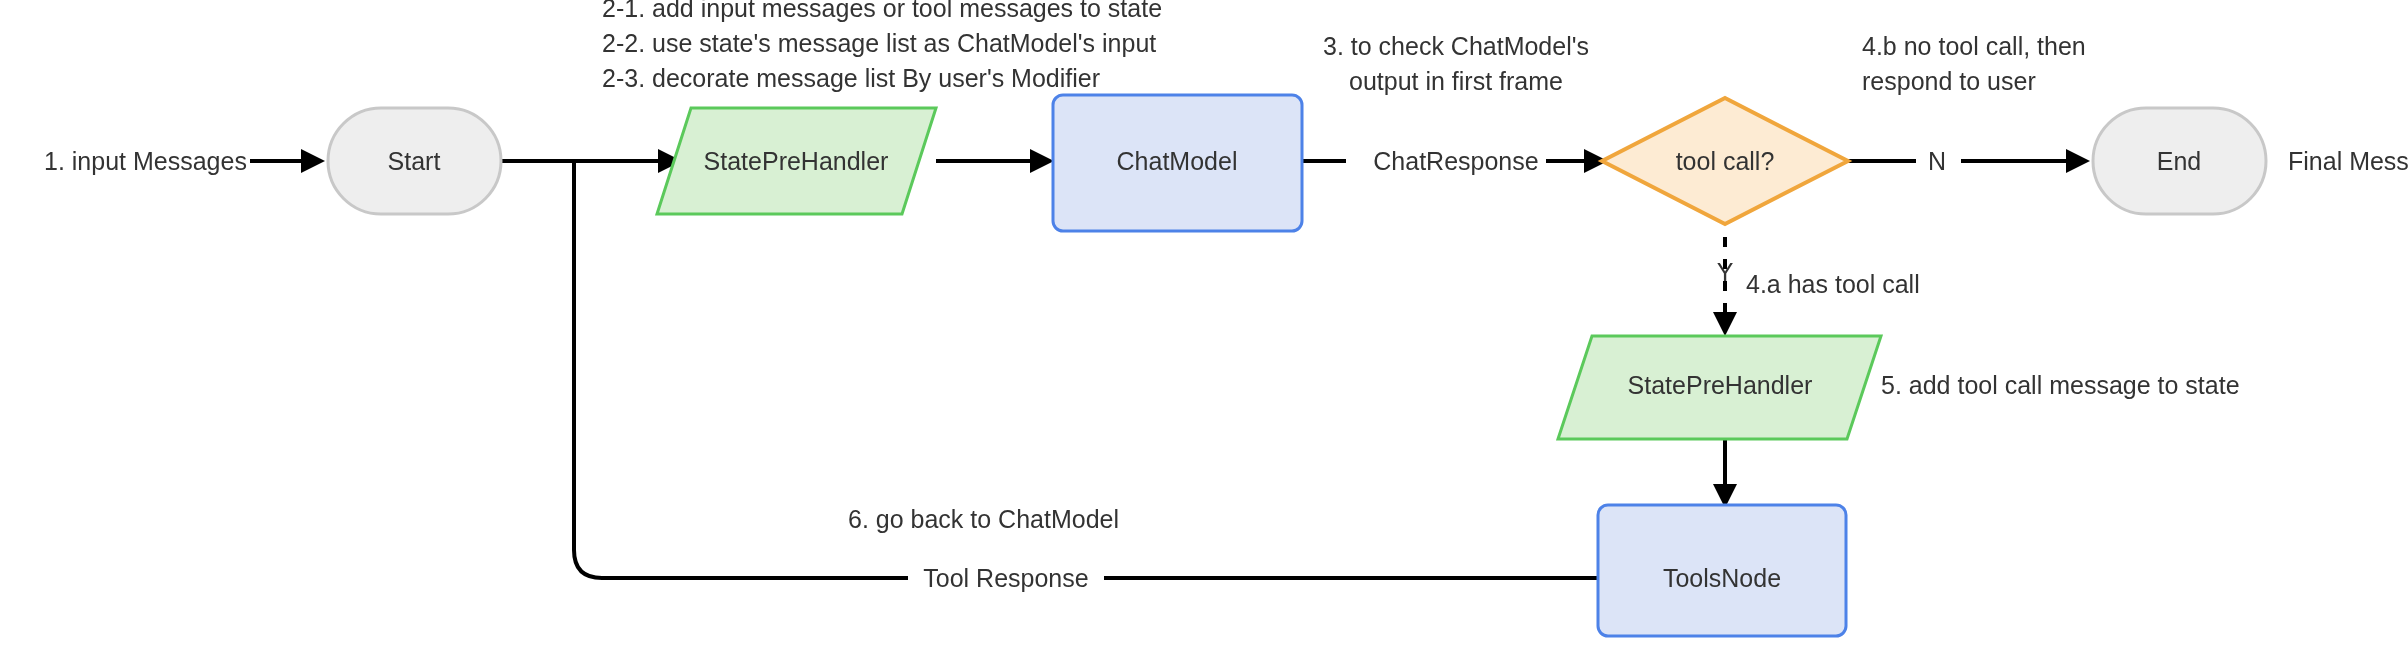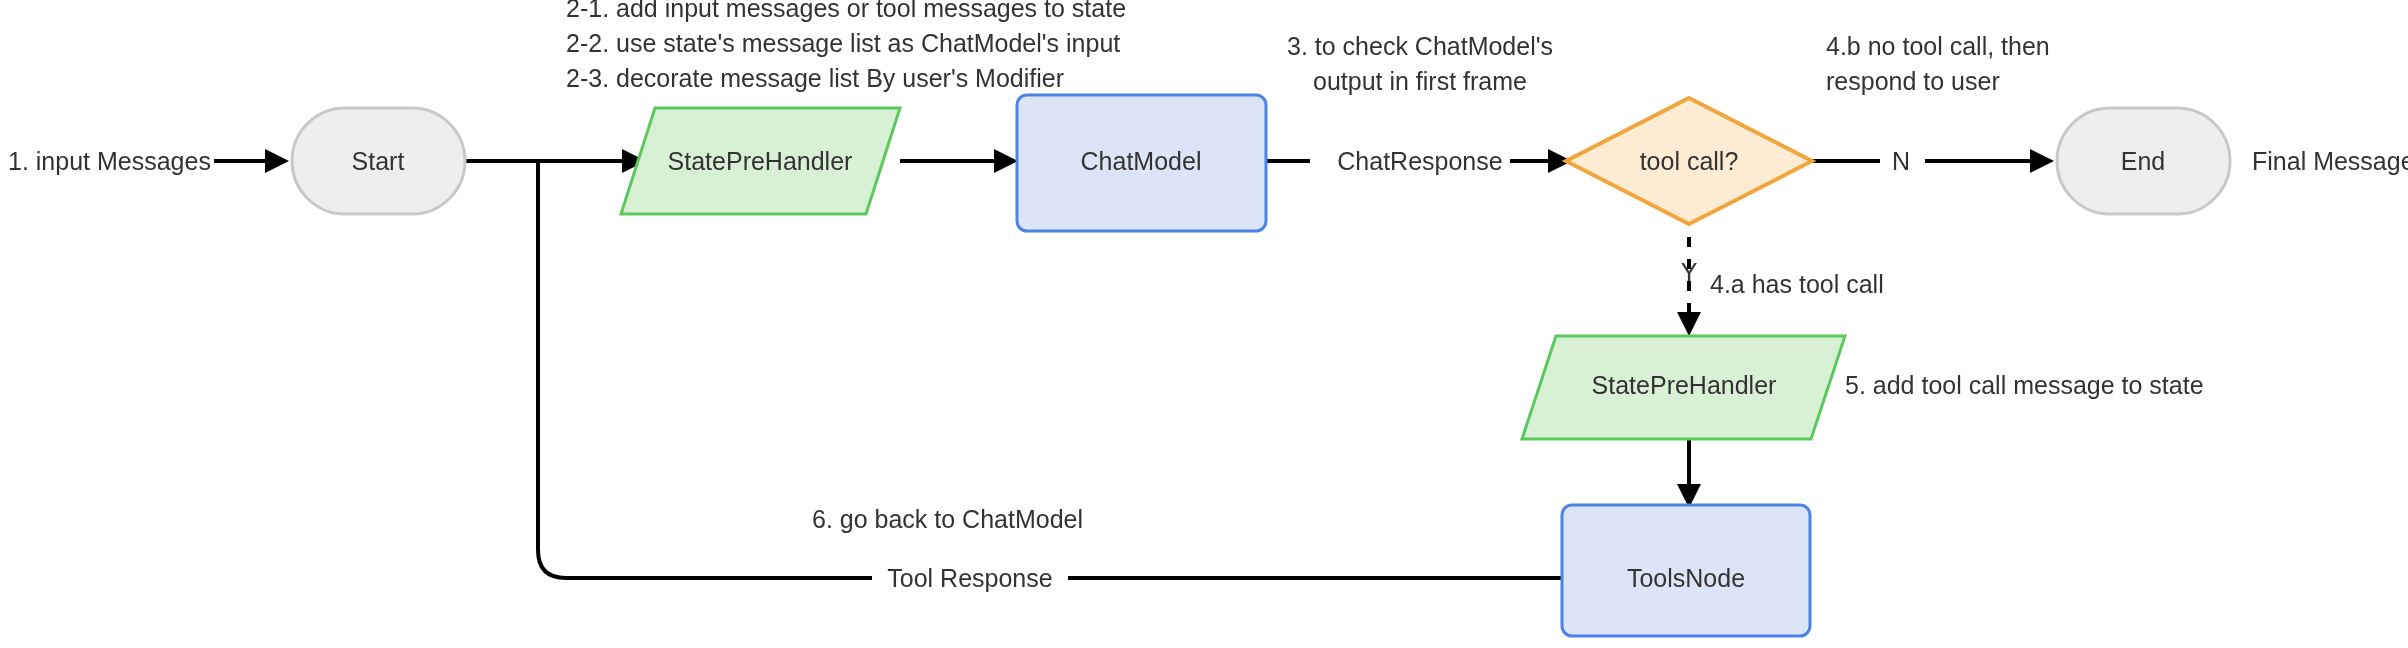--- a/index.html
+++ b/index.html
@@ -10,20 +10,21 @@
   body {
     width: 2408px;
     height: 648px;
     overflow: hidden;
     font-family: "Liberation Sans", sans-serif;
   }
   #diagram-root {
     position: relative;
     width: 2076px;
     height: 648px;
+    margin-left: 36px;
   }
   svg.flowchart {
     display: block;
     width: 2408px;
     height: 648px;
   }
   .node-label, .edge-label, .note-text {
     font-family: "Liberation Sans", sans-serif;
     fill: #333333;
   }

